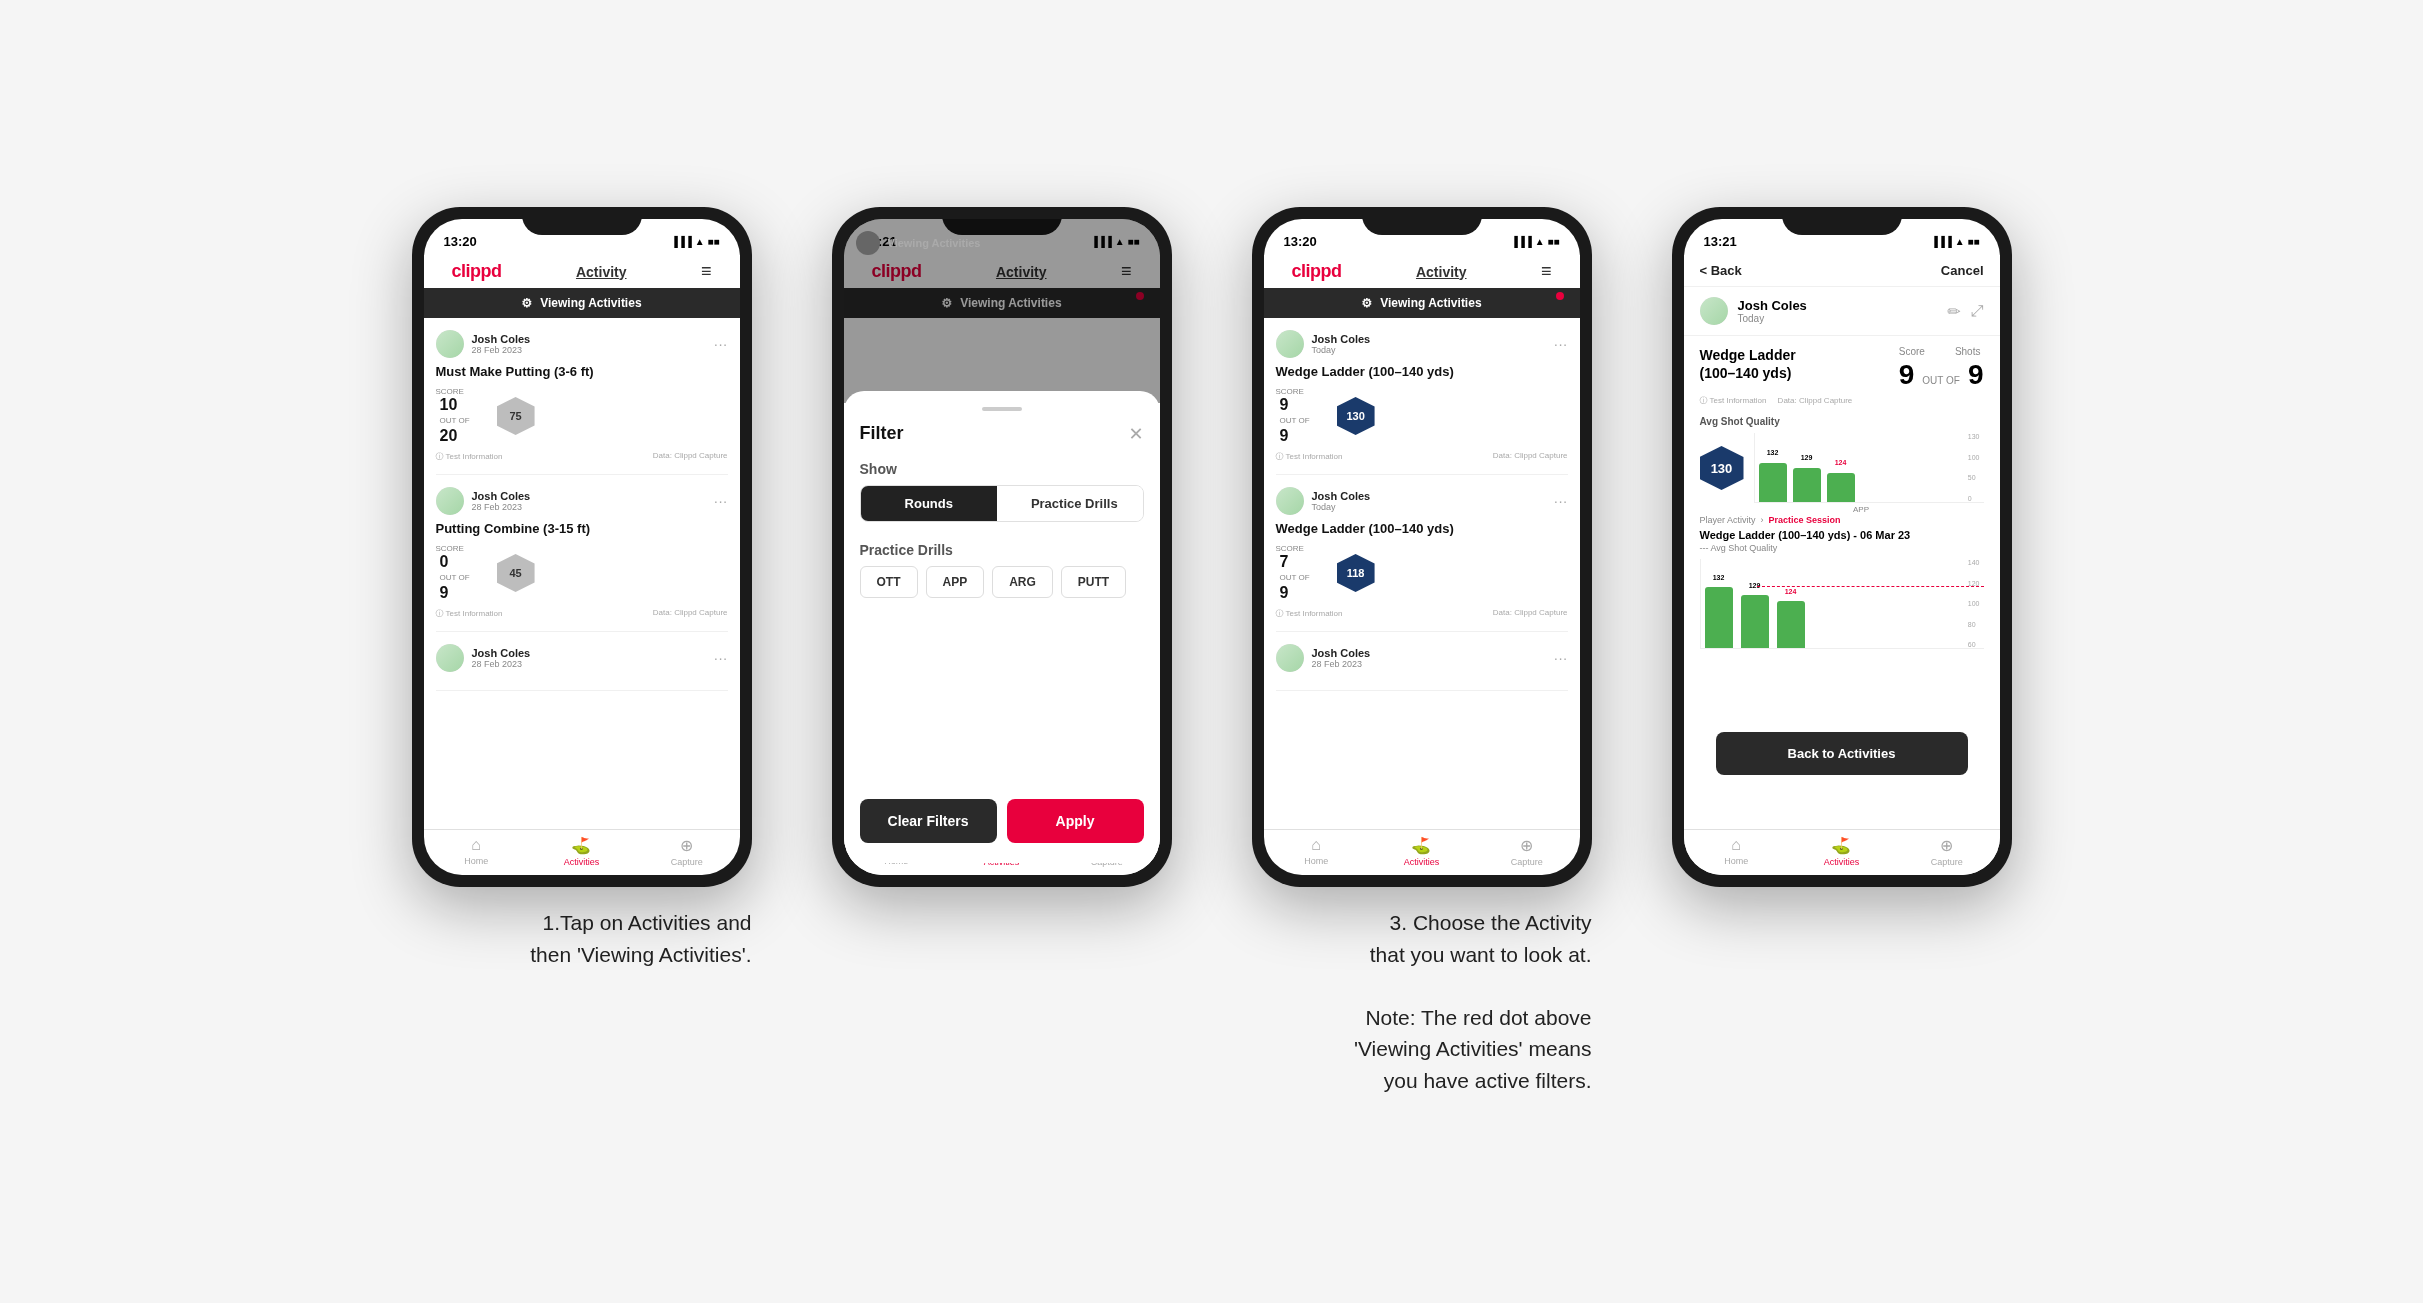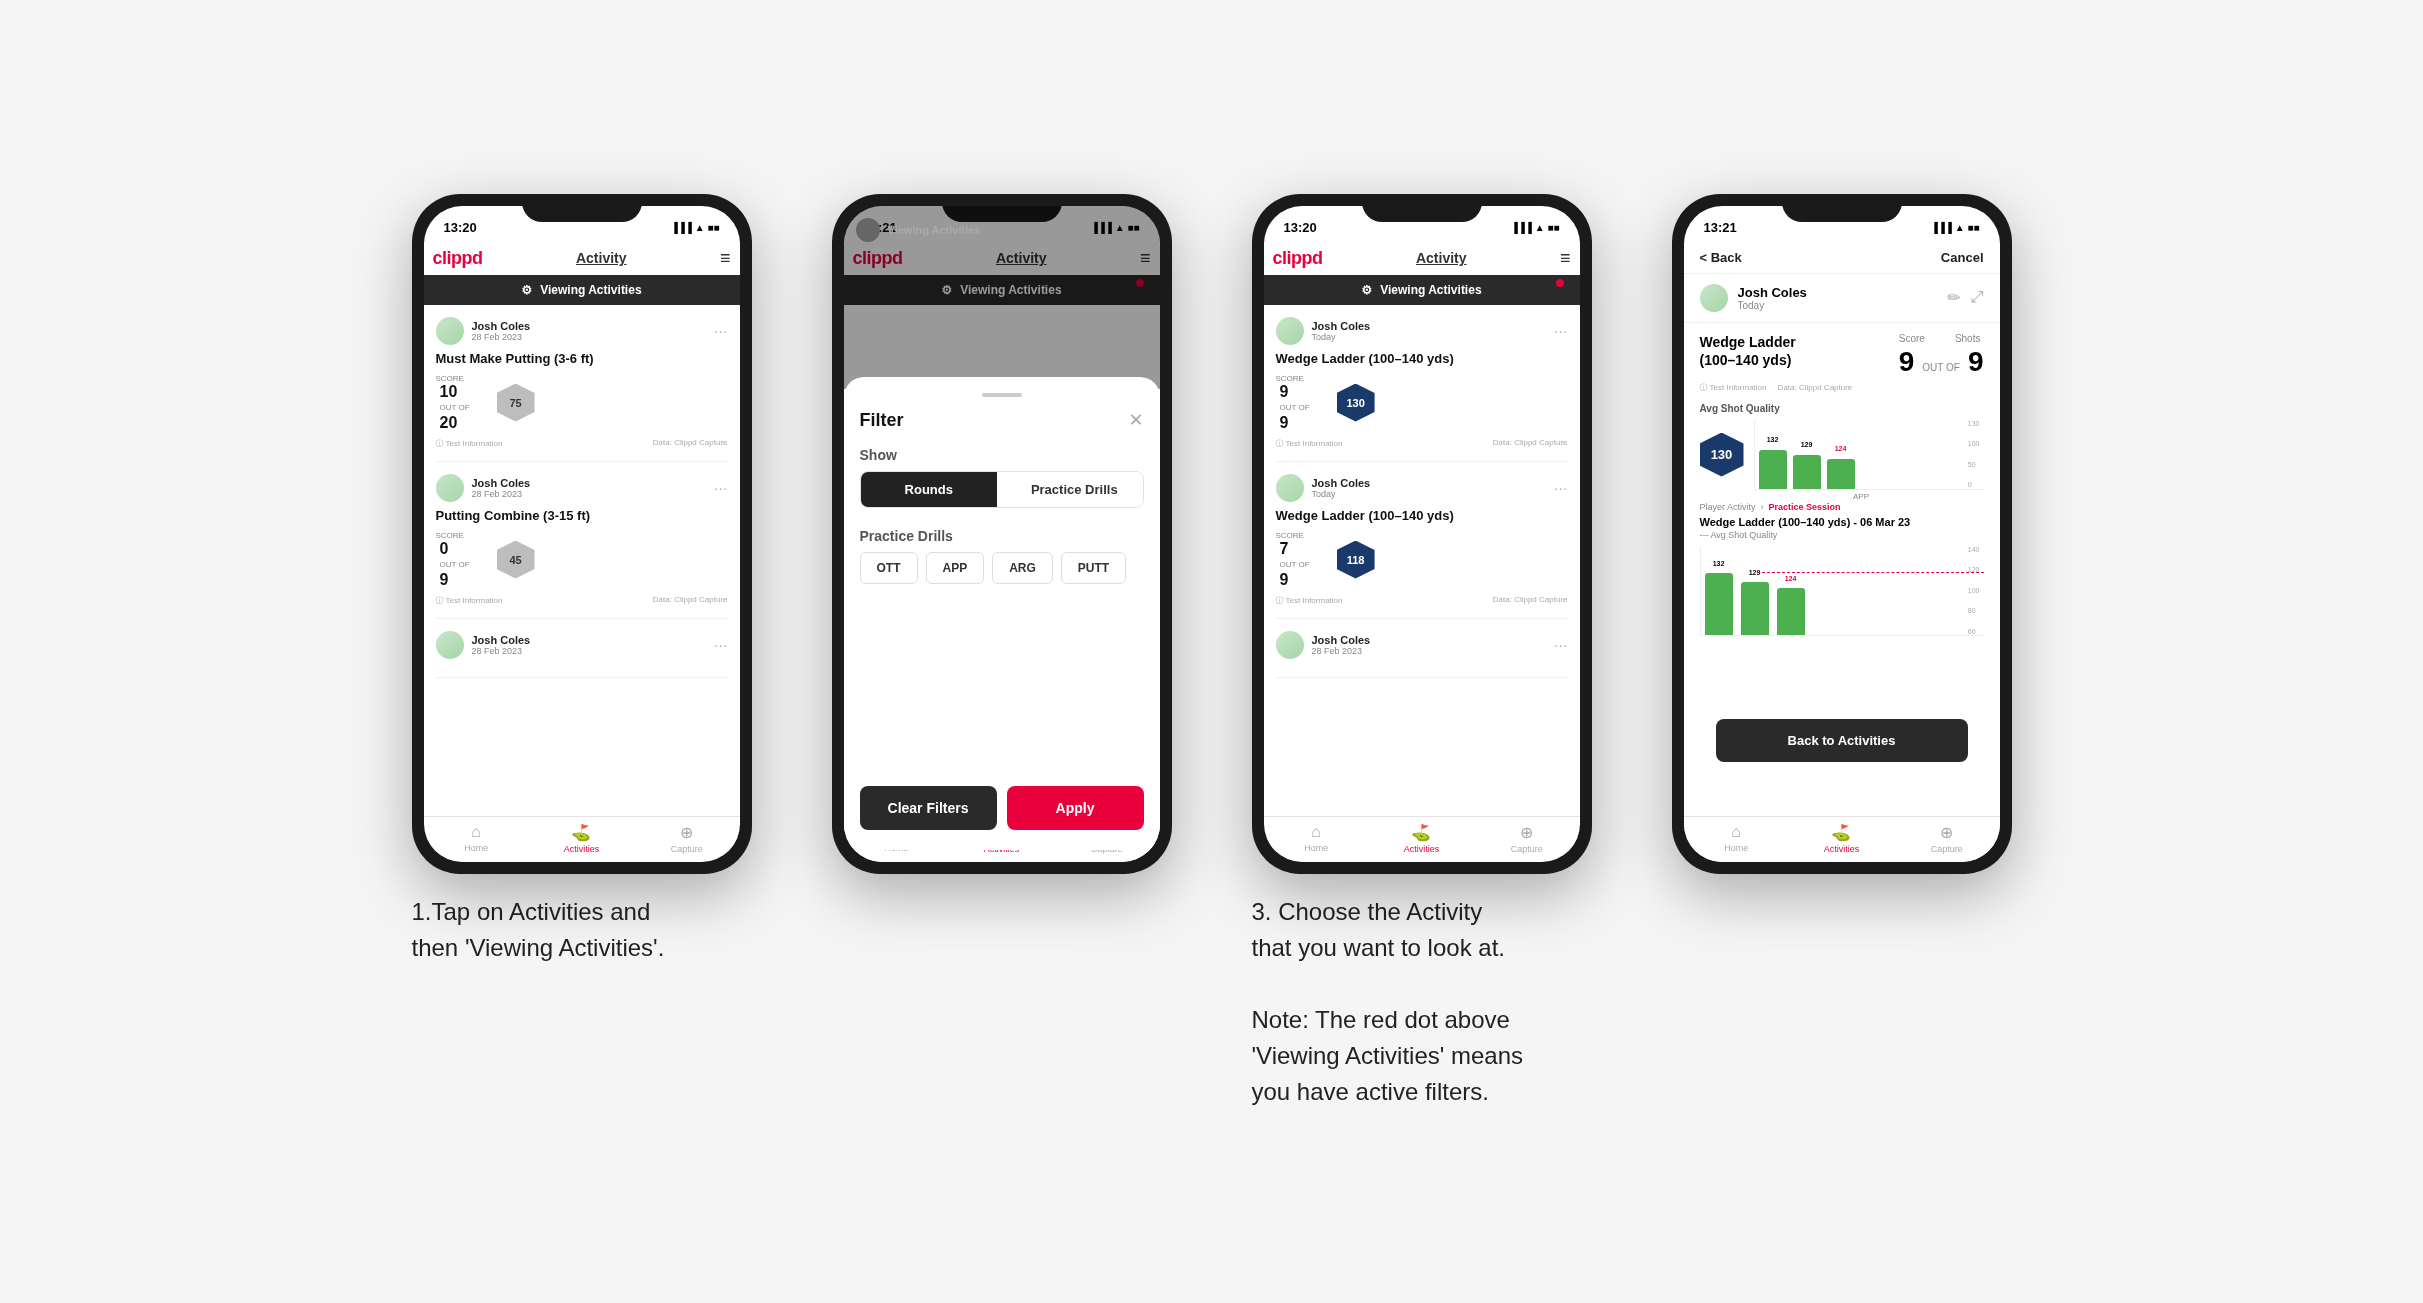--- a/index.html
+++ b/index.html
@@ -67,21 +67,21 @@
       height: 36px;
       position: relative;
       z-index: 5;
     }
     .status-time { font-size: 13px; font-weight: 700; }
     .status-icons { display: flex; gap: 4px; align-items: center; font-size: 10px; }
     .nav-bar {
       display: flex;
       align-items: center;
       justify-content: space-between;
-      padding: 6px 9px;
+      padding: 6px 28px;
       background: #fff;
     }
     .clippd-logo {
       font-size: 18px;
       font-weight: 800;
       color: #e8003d;
       letter-spacing: -0.5px;
     }
     .nav-title { font-size: 14px; font-weight: 600; color: #333; text-decoration: underline; }
     .nav-menu { font-size: 18px; color: #333; }
@@ -179,23 +179,23 @@
       padding: 6px 0 8px;
     }
     .bottom-nav-item {
       flex: 1; display: flex; flex-direction: column; align-items: center; gap: 2px;
       font-size: 9px; color: #aaa;
     }
     .bottom-nav-item.active { color: #e8003d; }
     .bottom-nav-icon { font-size: 16px; }
     .caption-text {
       margin-top: 20px;
-      font-size: 24px;
+      font-size: 21px;
       color: #222;
-      text-align: left;
+      text-align: right;
       line-height: 1.5;
       width: 340px;
     }
     
     .filter-overlay {
       position: absolute;
       bottom: 12px; left: 0; right: 0;
       background: #fff;
       border-radius: 20px 20px 0 0;
       padding: 16px;

